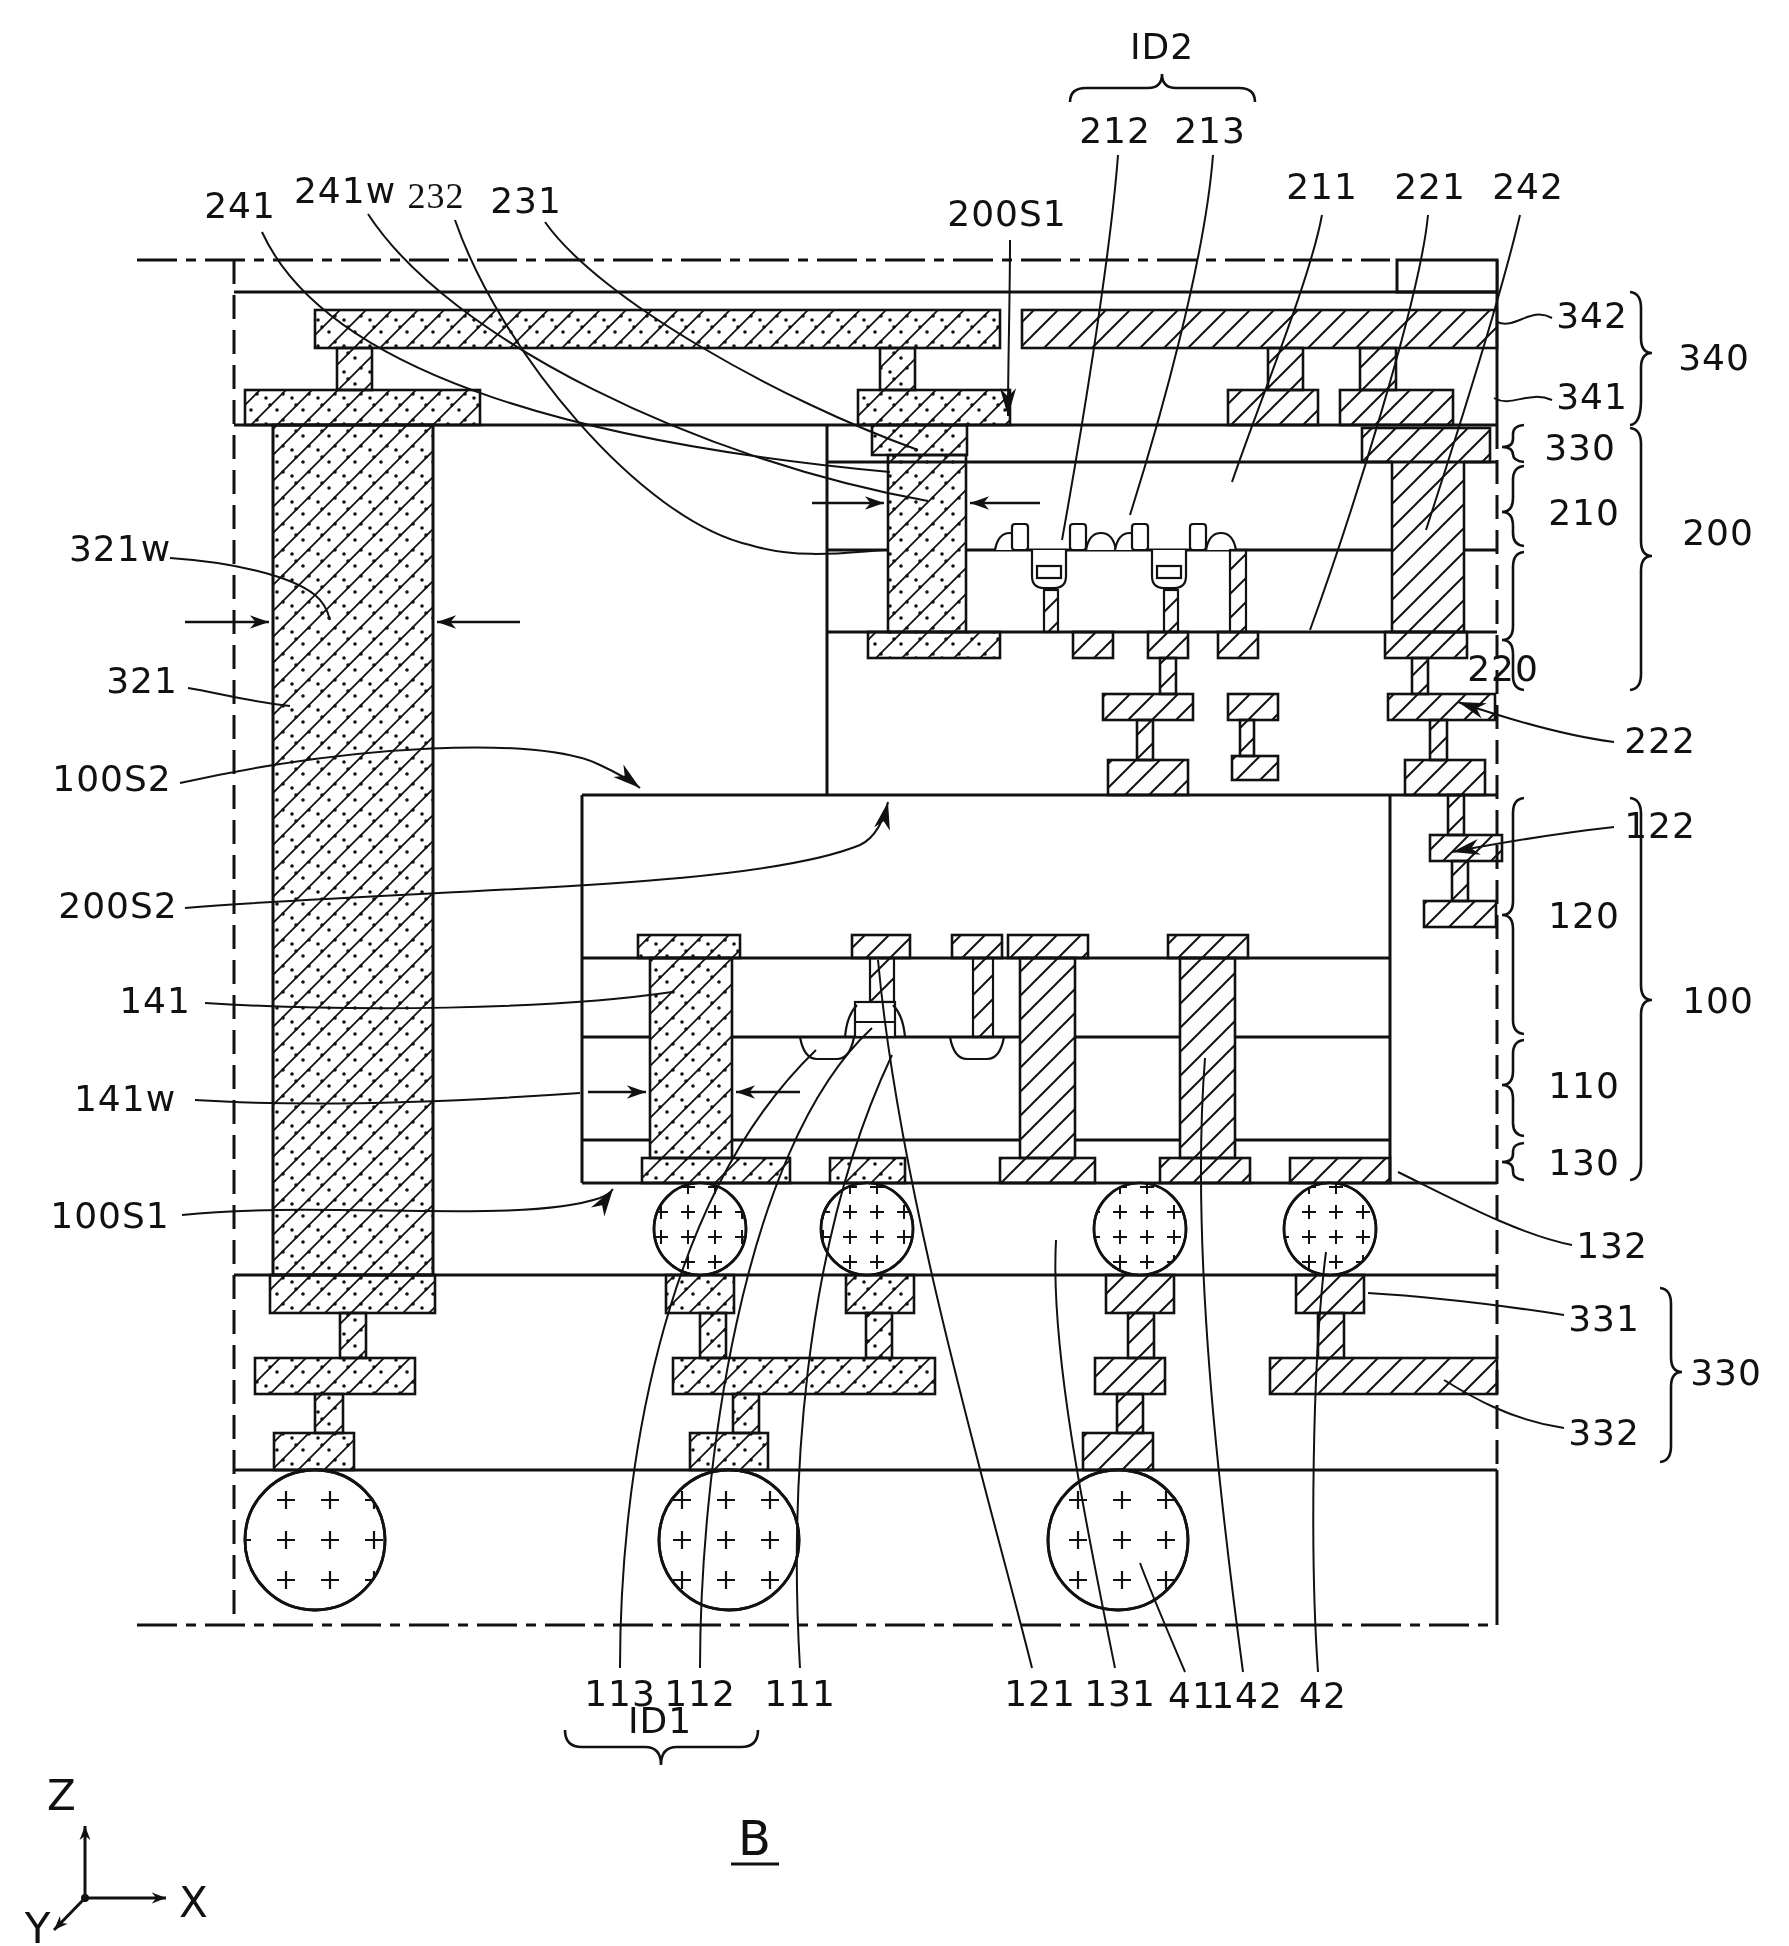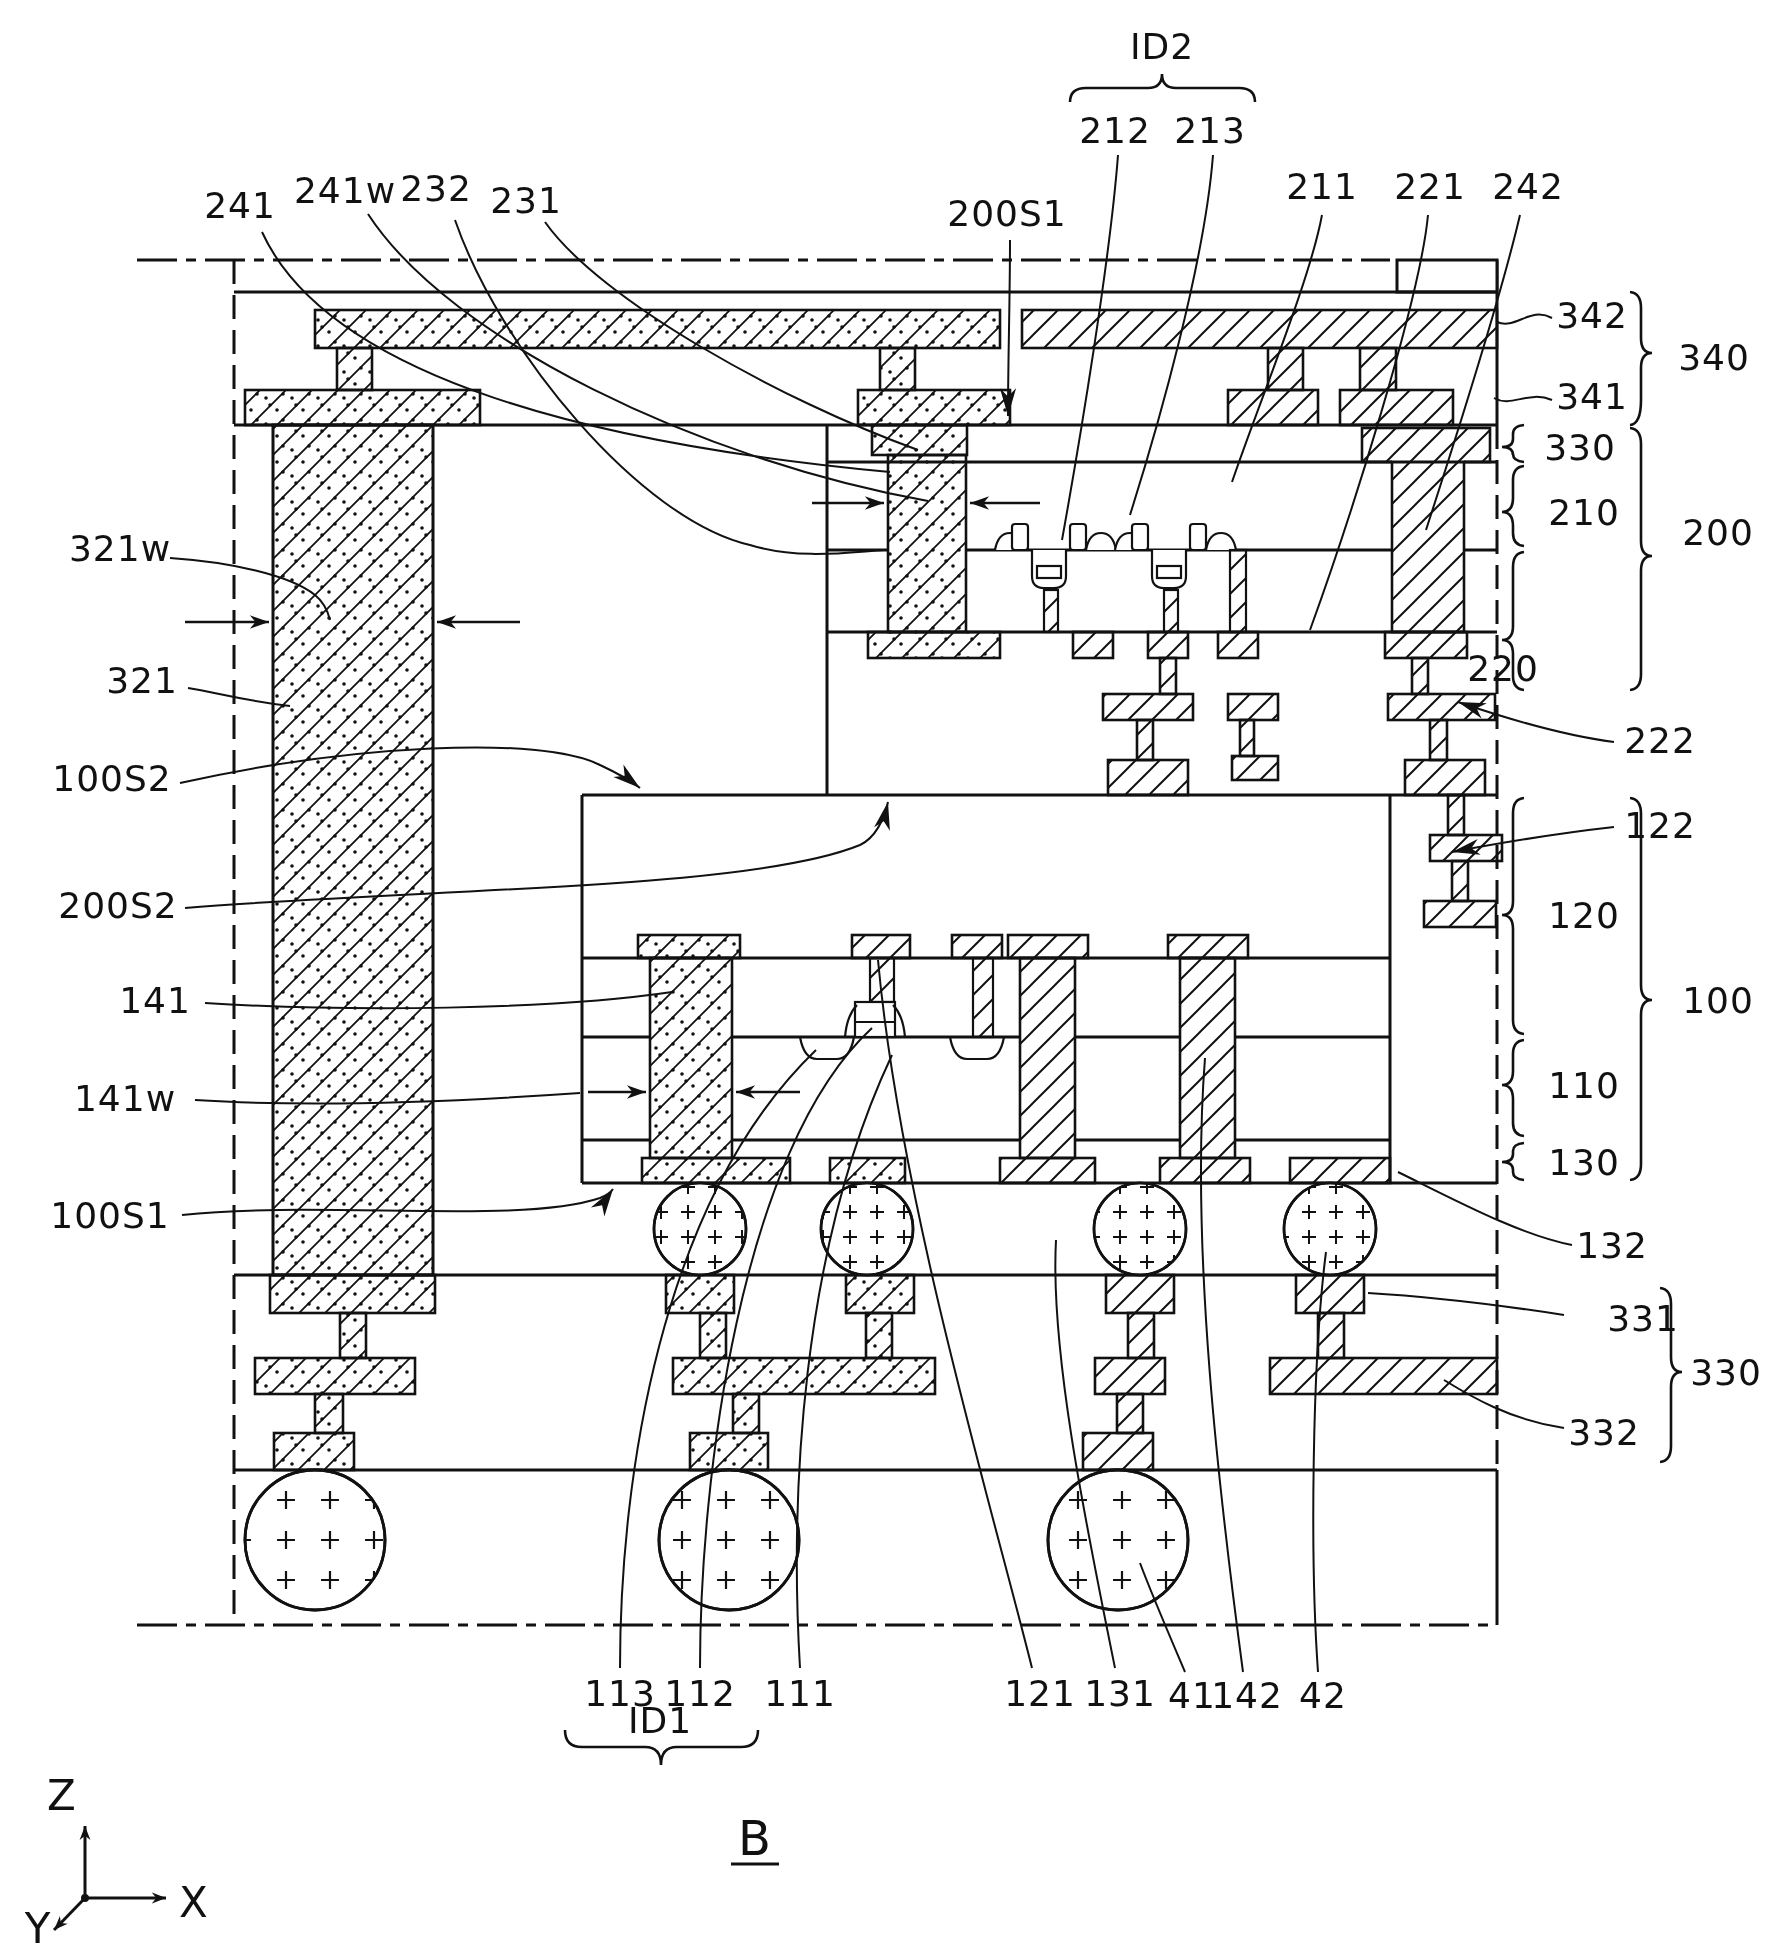--- a/index.html
+++ b/index.html
@@ -267,21 +267,21 @@
     <path d="M85,1898 V1826" marker-end="url(#mAx)"></path>
     <path d="M85,1898 H166" marker-end="url(#mAx)"></path>
     <path d="M85,1898 L54,1930" marker-end="url(#mAx)"></path>
     <circle cx="85" cy="1898" r="4" fill="#111" stroke="none"></circle>
   </g>
 </svg>
 
 <div id="labels">
       <div class="lbl" style="left: 240px; top: 205px;">241</div>
       <div class="lbl" style="left: 345px; top: 190px;">241w</div>
-      <div class="lbl" style="left: 436px; top: 188px;">232</div>
+      <div class="lbl" style="left: 436px; top: 196px; font-family: Liberation Serif, serif;">232</div>
       <div class="lbl" style="left: 526px; top: 200px;">231</div>
       <div class="lbl" style="left: 1007px; top: 213px;">200S1</div>
       <div class="lbl" style="left: 1162px; top: 46px;">ID2</div>
       <div class="lbl" style="left: 1115px; top: 130px;">212</div>
       <div class="lbl" style="left: 1210px; top: 130px;">213</div>
       <div class="lbl" style="left: 1322px; top: 186px;">211</div>
       <div class="lbl" style="left: 1430px; top: 186px;">221</div>
       <div class="lbl" style="left: 1528px; top: 186px;">242</div>
       <div class="lbl" style="left: 1592px; top: 315px;">342</div>
       <div class="lbl" style="left: 1714px; top: 357px;">340</div>
@@ -290,21 +290,21 @@
       <div class="lbl" style="left: 1584px; top: 512px;">210</div>
       <div class="lbl" style="left: 1718px; top: 532px;">200</div>
       <div class="lbl" style="left: 1503px; top: 668px;">220</div>
       <div class="lbl" style="left: 1660px; top: 740px;">222</div>
       <div class="lbl" style="left: 1660px; top: 825px;">122</div>
       <div class="lbl" style="left: 1584px; top: 915px;">120</div>
       <div class="lbl" style="left: 1718px; top: 1000px;">100</div>
       <div class="lbl" style="left: 1584px; top: 1085px;">110</div>
       <div class="lbl" style="left: 1584px; top: 1162px;">130</div>
       <div class="lbl" style="left: 1612px; top: 1245px;">132</div>
-      <div class="lbl" style="left: 1604px; top: 1318px; margin-left: 39px;">331</div>
+      <div class="lbl" style="left: 1604px; top: 1318px;">331</div>
       <div class="lbl" style="left: 1726px; top: 1372px;">330</div>
       <div class="lbl" style="left: 1604px; top: 1432px;">332</div>
       <div class="lbl" style="left: 120px; top: 548px;">321w</div>
       <div class="lbl" style="left: 142px; top: 680px;">321</div>
       <div class="lbl" style="left: 112px; top: 778px;">100S2</div>
       <div class="lbl" style="left: 118px; top: 905px;">200S2</div>
       <div class="lbl" style="left: 155px; top: 1000px;">141</div>
       <div class="lbl" style="left: 125px; top: 1098px;">141w</div>
       <div class="lbl" style="left: 110px; top: 1215px;">100S1</div>
       <div class="lbl" style="left: 620px; top: 1693px;">113</div>

